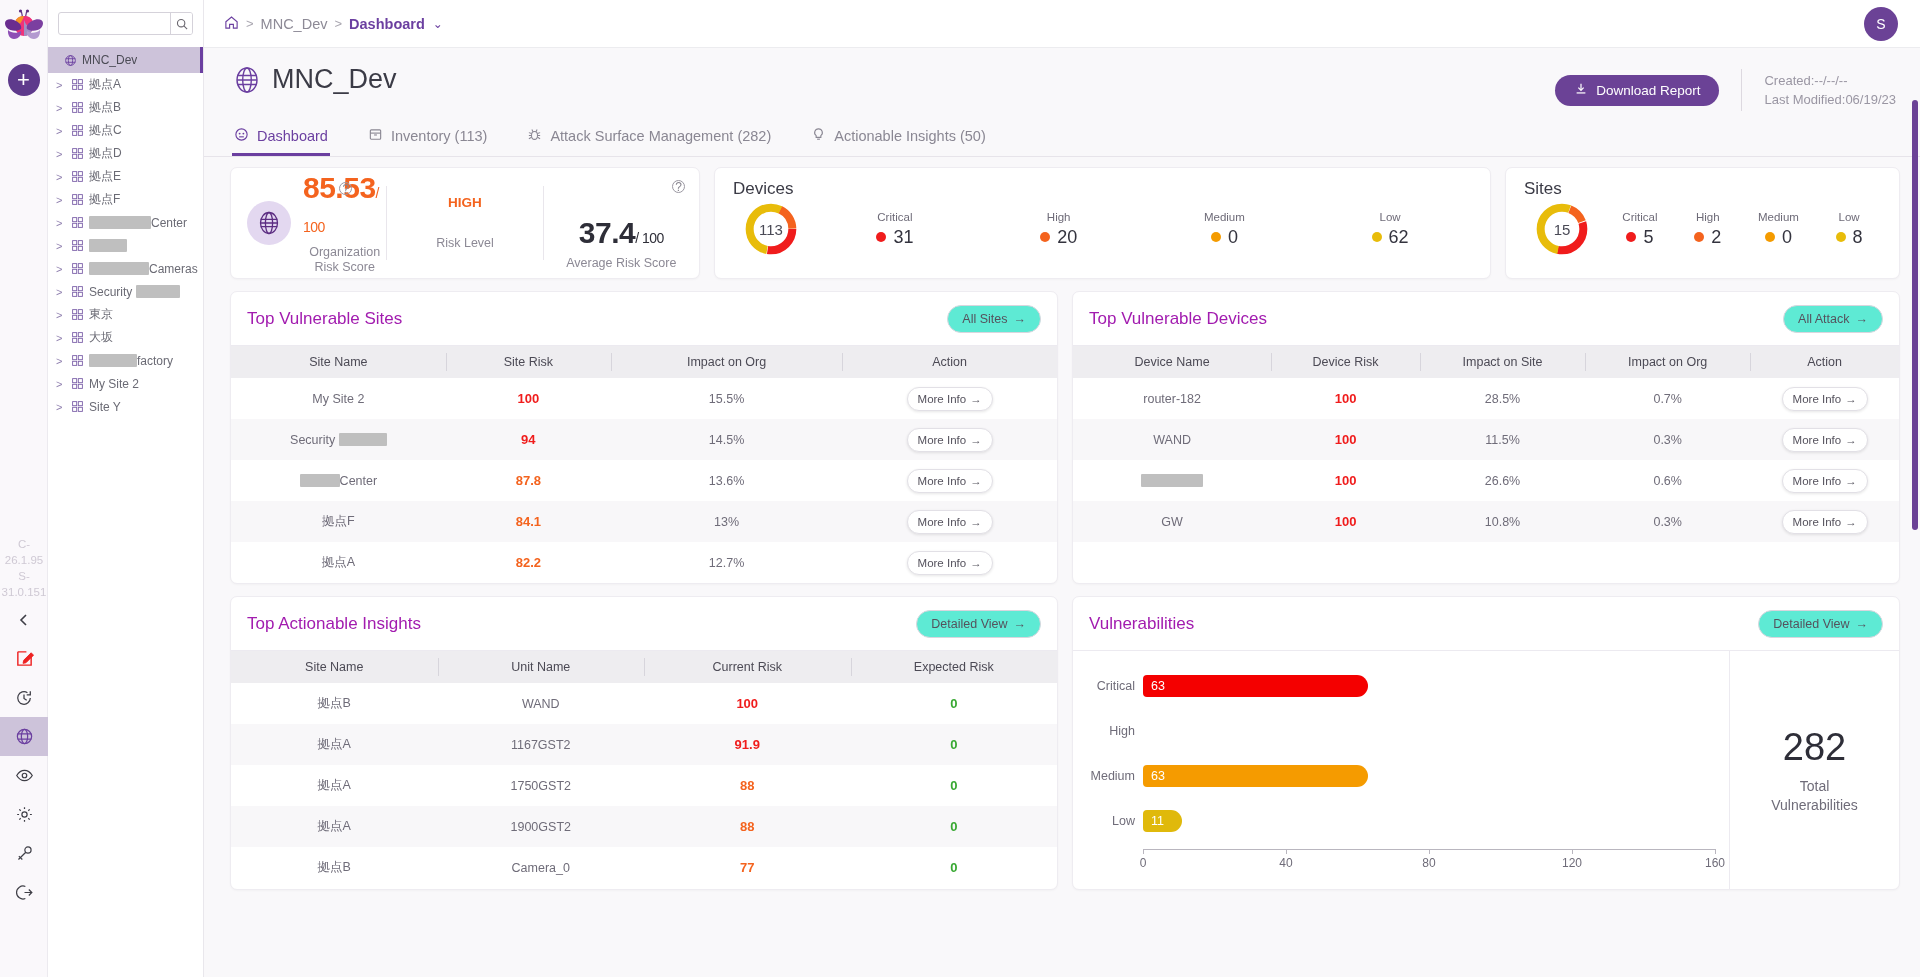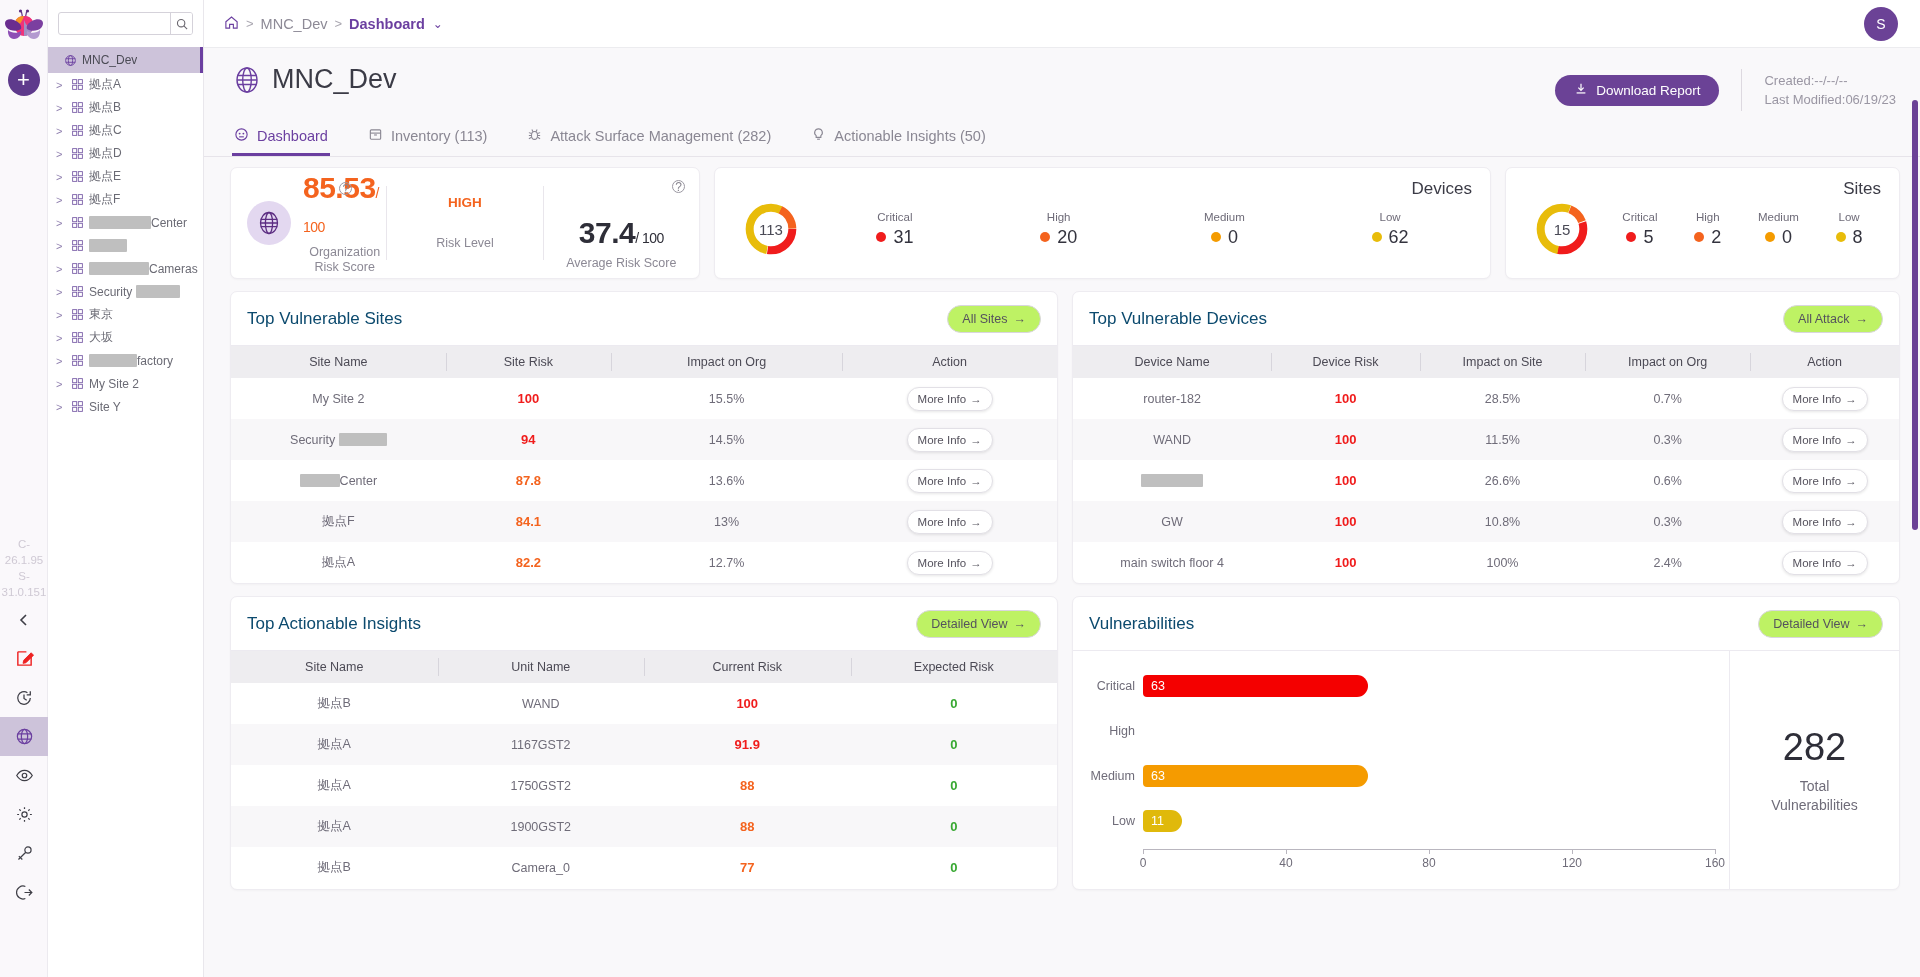--- a/index.html
+++ b/index.html
@@ -147,43 +147,43 @@
   .sublabel { font-size: 12.5px; color: #8c8995; text-align: center; line-height: 15px; margin-top: 6px; }
   .vdiv { width: 1px; height: 74px; background: #e9e6ec; }
   .helpq {
     position: absolute; font-size: 12px; color: #88858f; width: 13px; height: 13px;
     border: 1px solid #9b98a2; border-radius: 50%; display: flex; align-items: center;
     justify-content: center; line-height: 1; cursor: pointer;
   }
   .riskhigh { font-size: 13.5px; color: #f4631e; font-weight: bold; }
 
   
-  .donut-card { flex: 1; height: 112px; padding: 11px 18px 0 18px; text-align: right; }
+  .donut-card { flex: 1; height: 112px; padding: 11px 18px 0 18px; }
   .donut-card h3 { font-size: 17px; font-weight: normal; color: #3b3b46; }
   .donut-body { display: flex; align-items: center; margin-top: 2px; }
   .donut { width: 56px; height: 56px; position: relative; flex: 0 0 56px; margin-left: 10px;}
   .donut .dlabel {
     position: absolute; inset: 0; display: flex; align-items: center; justify-content: center;
     font-size: 15px; color: #4a4a56;
   }
   .sevs { display: flex; flex: 1; justify-content: space-around; padding-left: 14px; }
   .sev { display: flex; flex-direction: column; align-items: center; }
   .sev-name { font-size: 11.5px; color: #6e6b78; margin-bottom: 4px; }
   .sev-val { display: flex; align-items: center; gap: 7px; font-size: 18px; color: #33333e; }
   .dot { width: 10px; height: 10px; border-radius: 50%; }
 
   .row2, .row3 { display: flex; gap: 14px; margin-top: 12px; }
   .panel { flex: 1; min-width: 0; }
   .panel-head {
     display: flex; align-items: center; padding: 13px 16px 12px 16px;
     border-bottom: 1px solid #eceaf0;
   }
-  .panel-title { font-size: 17px; color: #0c4a6e; }
+  .panel-title { font-size: 17px; color: #a21caf; }
   .pill-btn {
-    margin-left: auto; border: 1px solid #d9d6de; background: #bef264; border-radius: 16px;
+    margin-left: auto; border: 1px solid #d9d6de; background: #5eead4; border-radius: 16px;
     height: 28px; padding: 0 14px; font-size: 12.5px; color: #55525d; cursor: pointer;
     display: flex; align-items: center; gap: 6px;
     font-family: "Liberation Sans", sans-serif;
   }
   table { width: 100%; border-collapse: collapse; table-layout: fixed;}
   thead th {
     background: #eeedf0; font-size: 12.5px; font-weight: normal; color: #4c4a55;
     height: 32px; position: relative;
   }
   thead th + th::before {
@@ -846,30 +846,20 @@
                   <tr>
                     <td><span>GW</span></td>
                     <td><span class="rv red">100</span></td>
                     <td>10.8%</td>
                     <td>0.3%</td>
                     <td><button class="more-btn">
                         <span>More Info</span>
                         <span>→</span>
                       </button></td>
                   </tr>
-                  <tr>
-                    <td><span>main switch floor 4</span></td>
-                    <td><span class="rv red">100</span></td>
-                    <td>100%</td>
-                    <td>2.4%</td>
-                    <td><button class="more-btn">
-                        <span>More Info</span>
-                        <span>→</span>
-                      </button></td>
-                  </tr>
                 </tbody>
             </table>
           </div>
         </div>
 
         <div class="row3">
           <div class="card panel">
             <div class="panel-head">
               <div class="panel-title">Top Actionable Insights</div>
               <button class="pill-btn">

